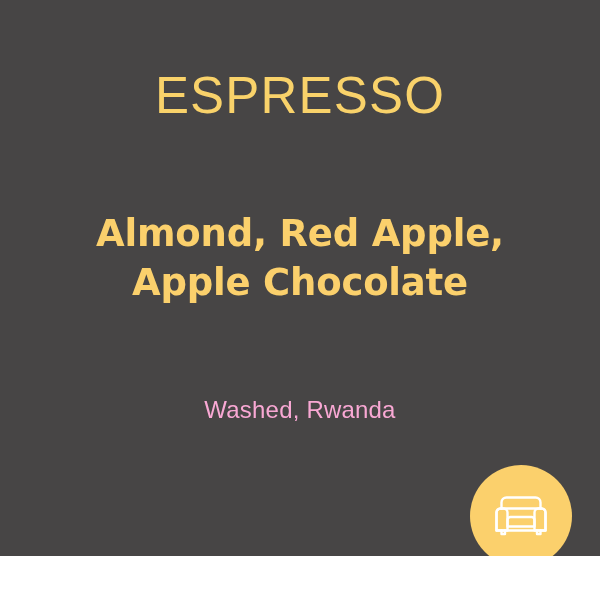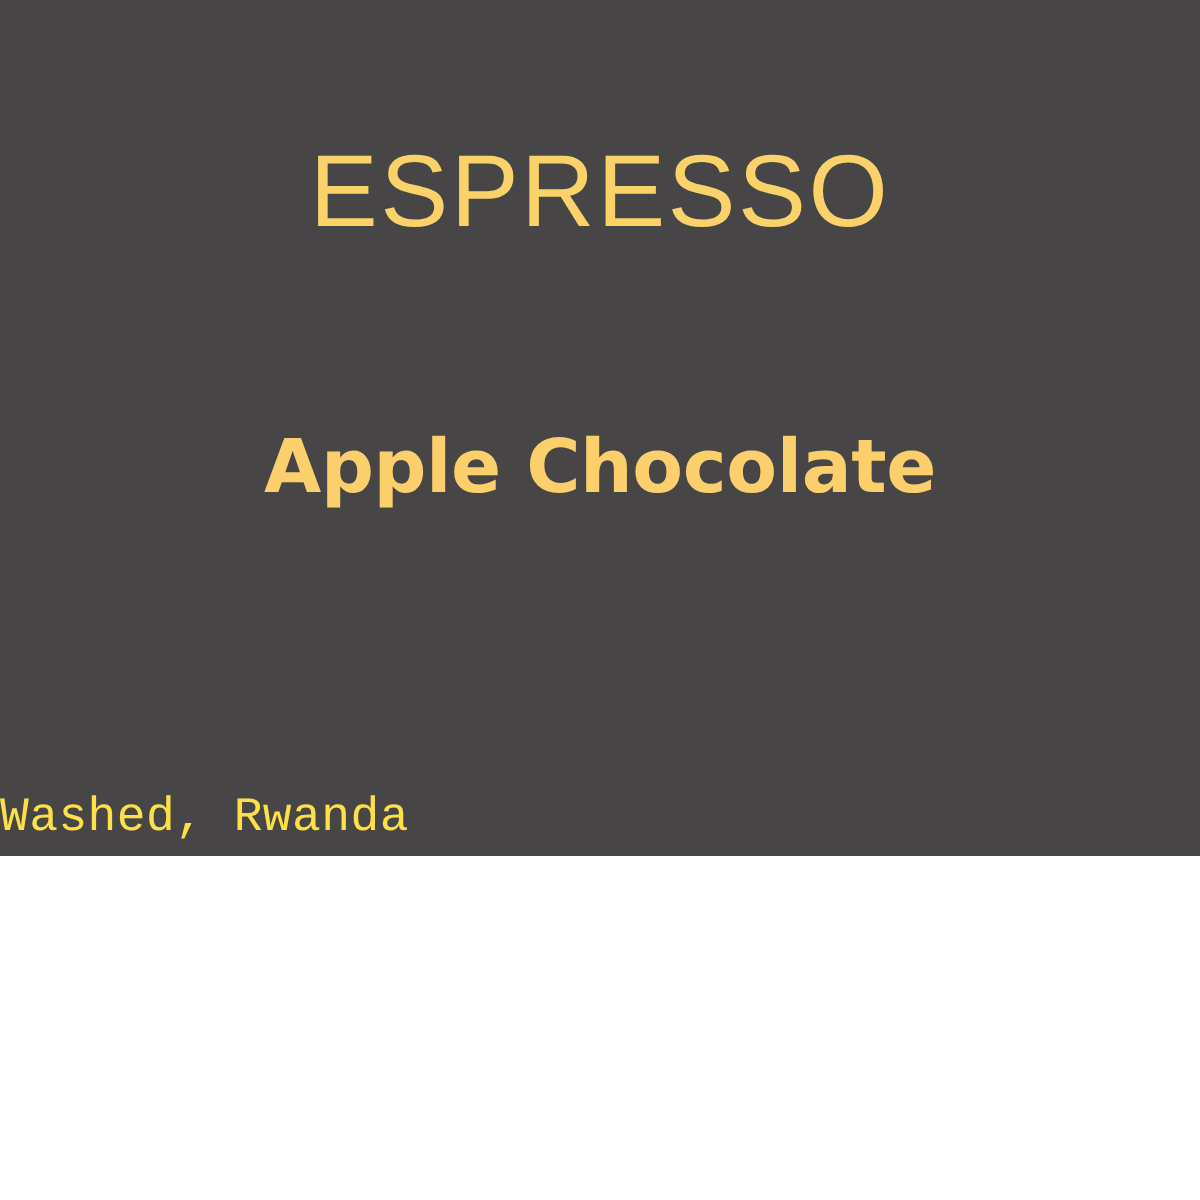--- a/index.html
+++ b/index.html
@@ -9,21 +9,21 @@
   body {
     width: 600px;
     height: 600px;
     overflow: hidden;
     font-family: "DejaVu Sans", sans-serif;
   }
 
   .card {
     position: relative;
     width: 600px;
-    height: 428px;
+    height: 556px;
     box-sizing: border-box;
     background: #474545;
     overflow: hidden;
   }
 
   
   .title {
     position: absolute;
     left: 0;
     top: 66px;
@@ -56,26 +56,27 @@
     display: block;
     white-space: nowrap;
   }
 
   
   .origin {
     position: absolute;
     left: 0;
     top: 394px;
     width: 600px;
-    font-family: Liberation Mono, monospace;
+    text-align: center;
+    font-family: Liberation Sans, sans-serif;
     font-weight: 400;
     font-size: 24px;
     line-height: 32px;
     letter-spacing: 0.2px;
-    color: #fde047;
+    color: #f9a8d4;
     white-space: nowrap;
   }
 
   
   .badge {
     position: absolute;
     left: 470px;
     top: 465px;
     width: 102px;
     height: 102px;
@@ -92,20 +93,21 @@
   }
 </style>
 </head>
 <body>
 
 <div class="card">
 
   <div class="title">ESPRESSO</div>
 
   <div class="notes">
+    <span class="notes-line">Almond, Red Apple,</span>
     <span class="notes-line">Apple Chocolate</span>
   </div>
 
   <div class="origin">Washed, Rwanda</div>
 
   <div class="badge">
     <span>
       <svg viewBox="0 0 56 48" xmlns="http://www.w3.org/2000/svg" fill="none" stroke="#FFFFFF" stroke-width="2.4" stroke-linecap="round" stroke-linejoin="round">
 
         <path d="M8.5 16.5 V10.5 a5 5 0 0 1 5 -5 H42.5 a5 5 0 0 1 5 5 V16.5"></path>

